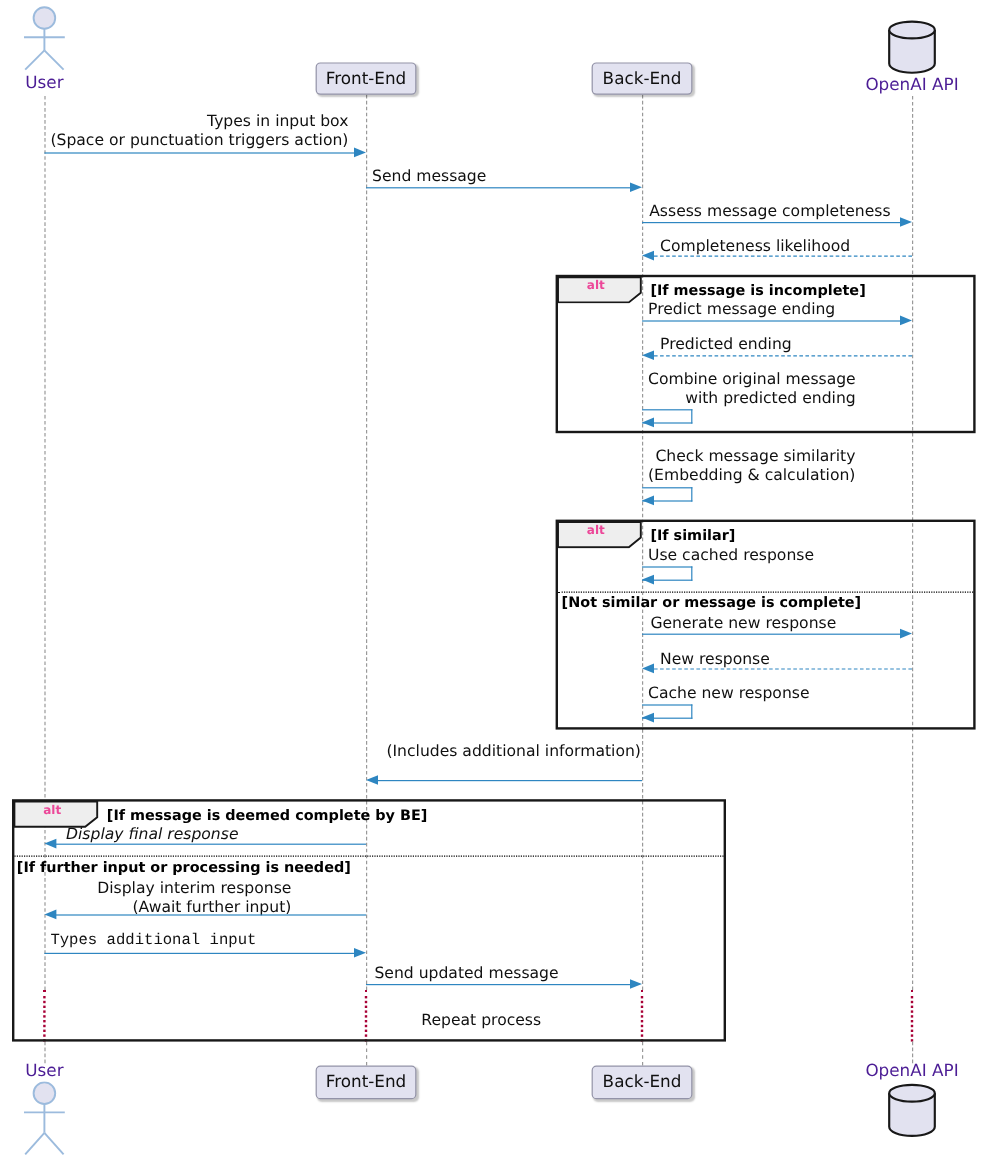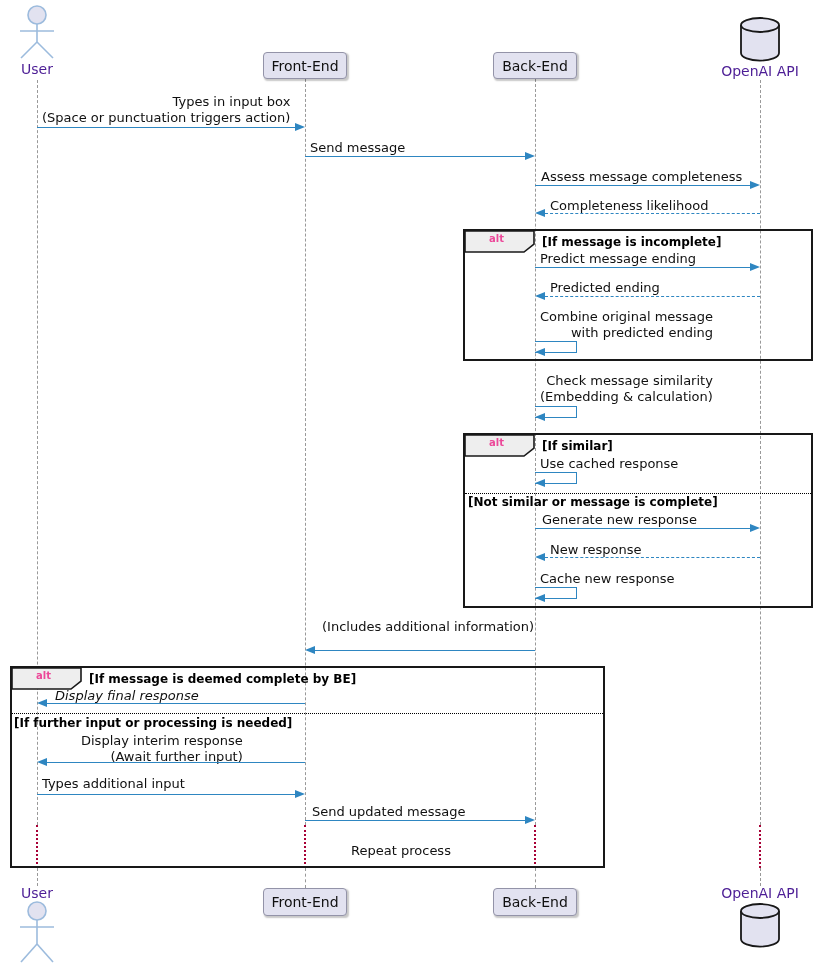--- a/index.html
+++ b/index.html
@@ -187,21 +187,21 @@
   <div class="arrow" style="left:46px;top:703px;width:259px;"></div>
   <div class="ah-l" style="left:37px;top:699px;"></div>
 
   <div class="msg" style="left:55px;top:733px;margin-left:26px;">
     <span>Display interim response</span>
     <span>(Await further input)</span>
   </div>
   <div class="arrow" style="left:46px;top:762px;width:259px;"></div>
   <div class="ah-l" style="left:37px;top:758px;"></div>
 
-  <div class="msg" style="left:42px;top:776px;">
+  <div class="msg" style="left:42px;top:776px;font-family:Liberation Mono, monospace;">
     <span>Types additional input</span>
   </div>
   <div class="arrow" style="left:37px;top:794px;width:259px;"></div>
   <div class="ah-r" style="left:295px;top:790px;"></div>
 
   <div class="msg" style="left:312px;top:804px;">
     <span>Send updated message</span>
   </div>
   <div class="arrow" style="left:305px;top:820px;width:221px;"></div>
   <div class="ah-r" style="left:525px;top:816px;"></div>

